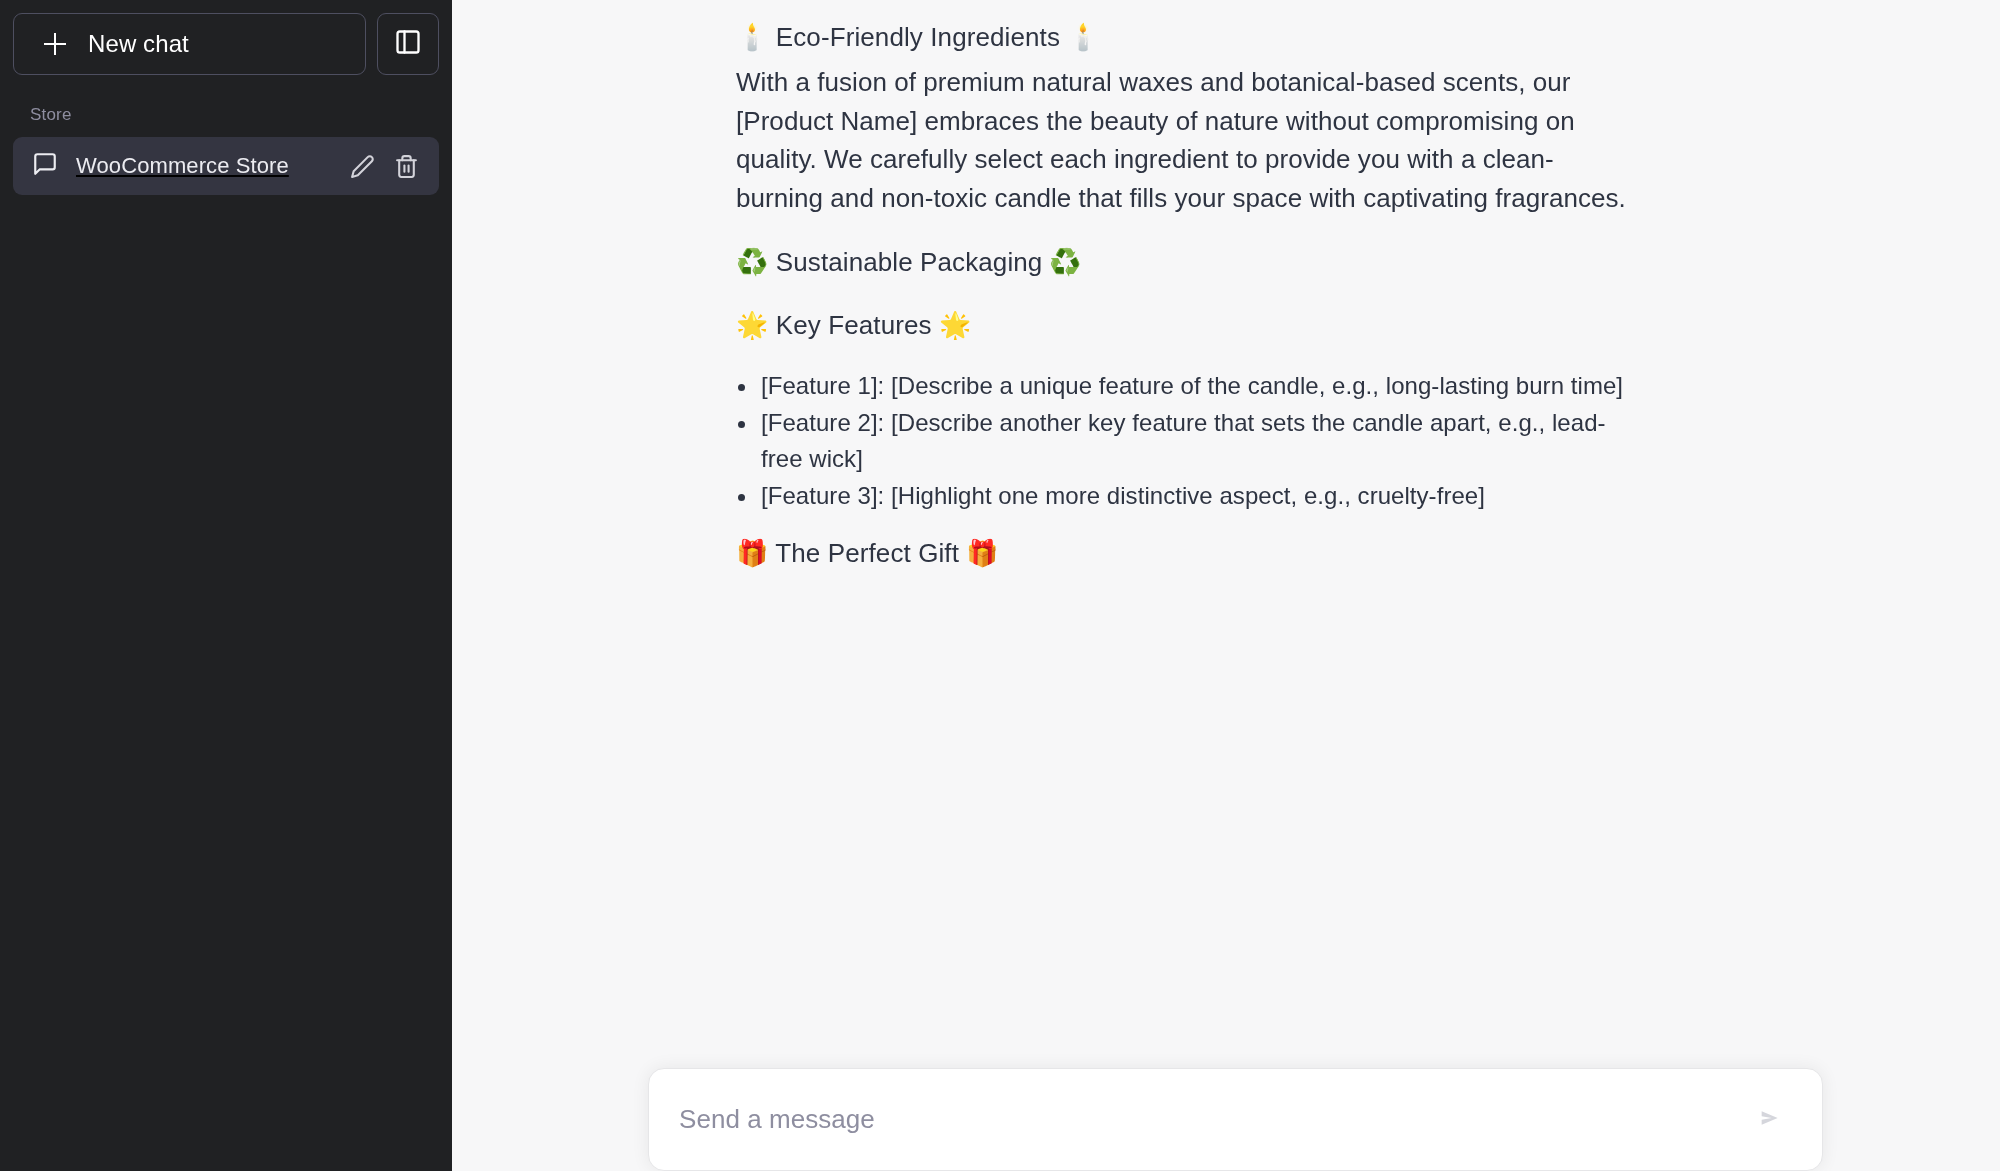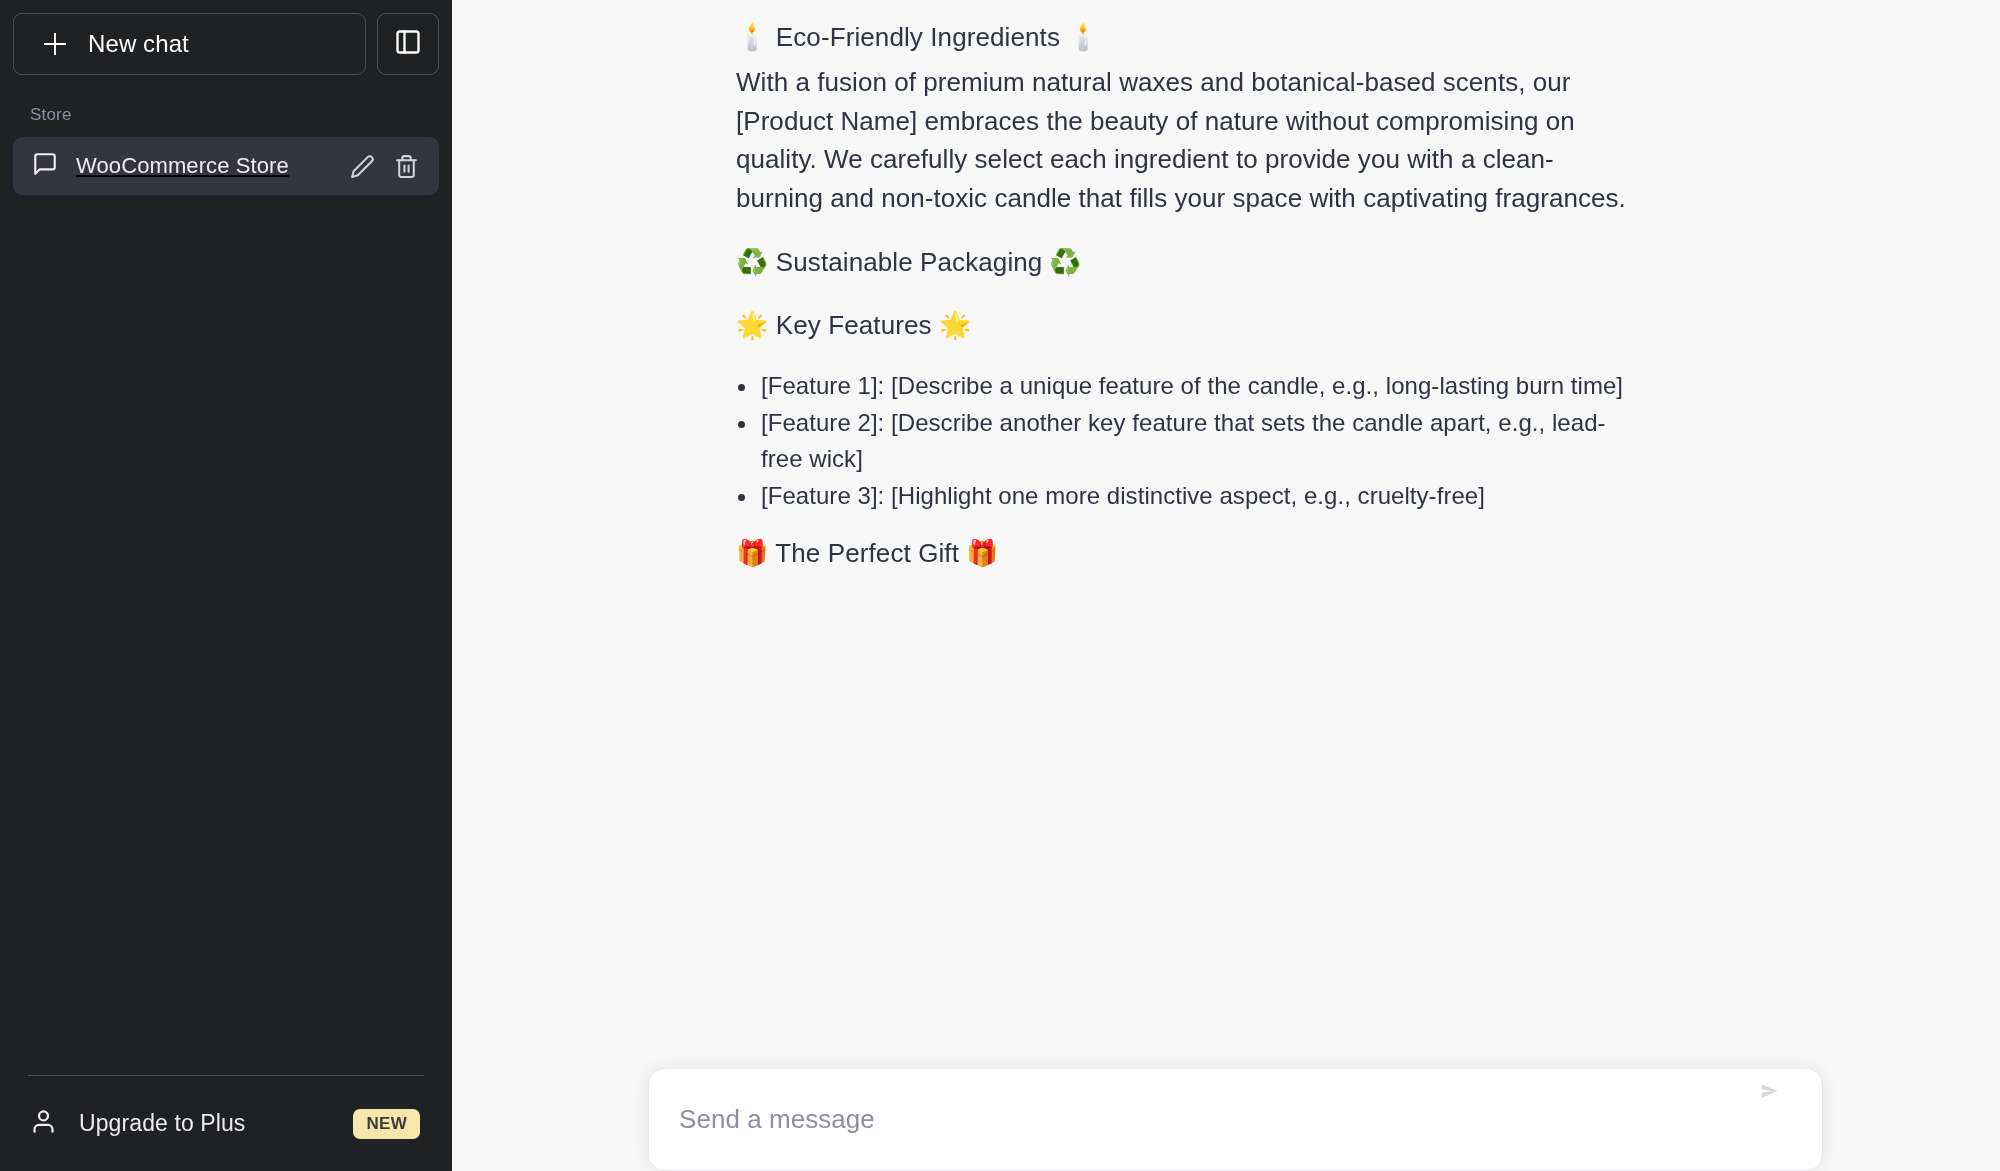--- a/index.html
+++ b/index.html
@@ -255,20 +255,21 @@
     position: absolute;
     left: 196px;
     top: 1068px;
     width: 1175px;
     height: 103px;
     background: #ffffff;
     border: 1px solid #e6e6e8;
     border-radius: 16px;
     box-shadow: 0 0 18px rgba(0,0,0,0.07);
     display: flex;
+    align-items: center;
     padding: 0 28px 0 30px;
   }
 
   .composer-input {
     flex: 1 1 auto;
     border: none;
     outline: none;
     background: transparent;
     font-family: "Liberation Sans", sans-serif;
     font-size: 26px;
@@ -331,33 +332,20 @@
           <svg width="25" height="25" viewBox="0 0 24 24" fill="none" stroke="#d3d3da" stroke-width="2" stroke-linecap="round" stroke-linejoin="round">
             <polyline points="3 6 5 6 21 6"></polyline>
             <path d="M19 6v14a2 2 0 0 1-2 2H7a2 2 0 0 1-2-2V6m3 0V4a2 2 0 0 1 2-2h4a2 2 0 0 1 2 2v2"></path>
             <line x1="10" y1="11" x2="10" y2="17"></line>
             <line x1="14" y1="11" x2="14" y2="17"></line>
           </svg>
         </span>
       </div>
     </div>
 
-    <div class="sidebar-bottom">
-      <div class="sidebar-divider"></div>
-      <div class="upgrade-row">
-        <span>
-          <svg width="27" height="27" viewBox="0 0 24 24" fill="none" stroke="#ececf1" stroke-width="2" stroke-linecap="round" stroke-linejoin="round">
-            <path d="M20 21v-2a4 4 0 0 0-4-4H8a4 4 0 0 0-4 4v2"></path>
-            <circle cx="12" cy="7" r="4"></circle>
-          </svg>
-        </span>
-        <span class="upgrade-label">Upgrade to Plus</span>
-        <span class="new-badge">NEW</span>
-      </div>
-    </div>
 
   </aside>
 
   <main class="main">
 
     <div class="message-scroll">
       <div class="message-body">
         <div class="msg-inner">
 
           <div class="heading">🕯️ Eco-Friendly Ingredients 🕯️</div>

